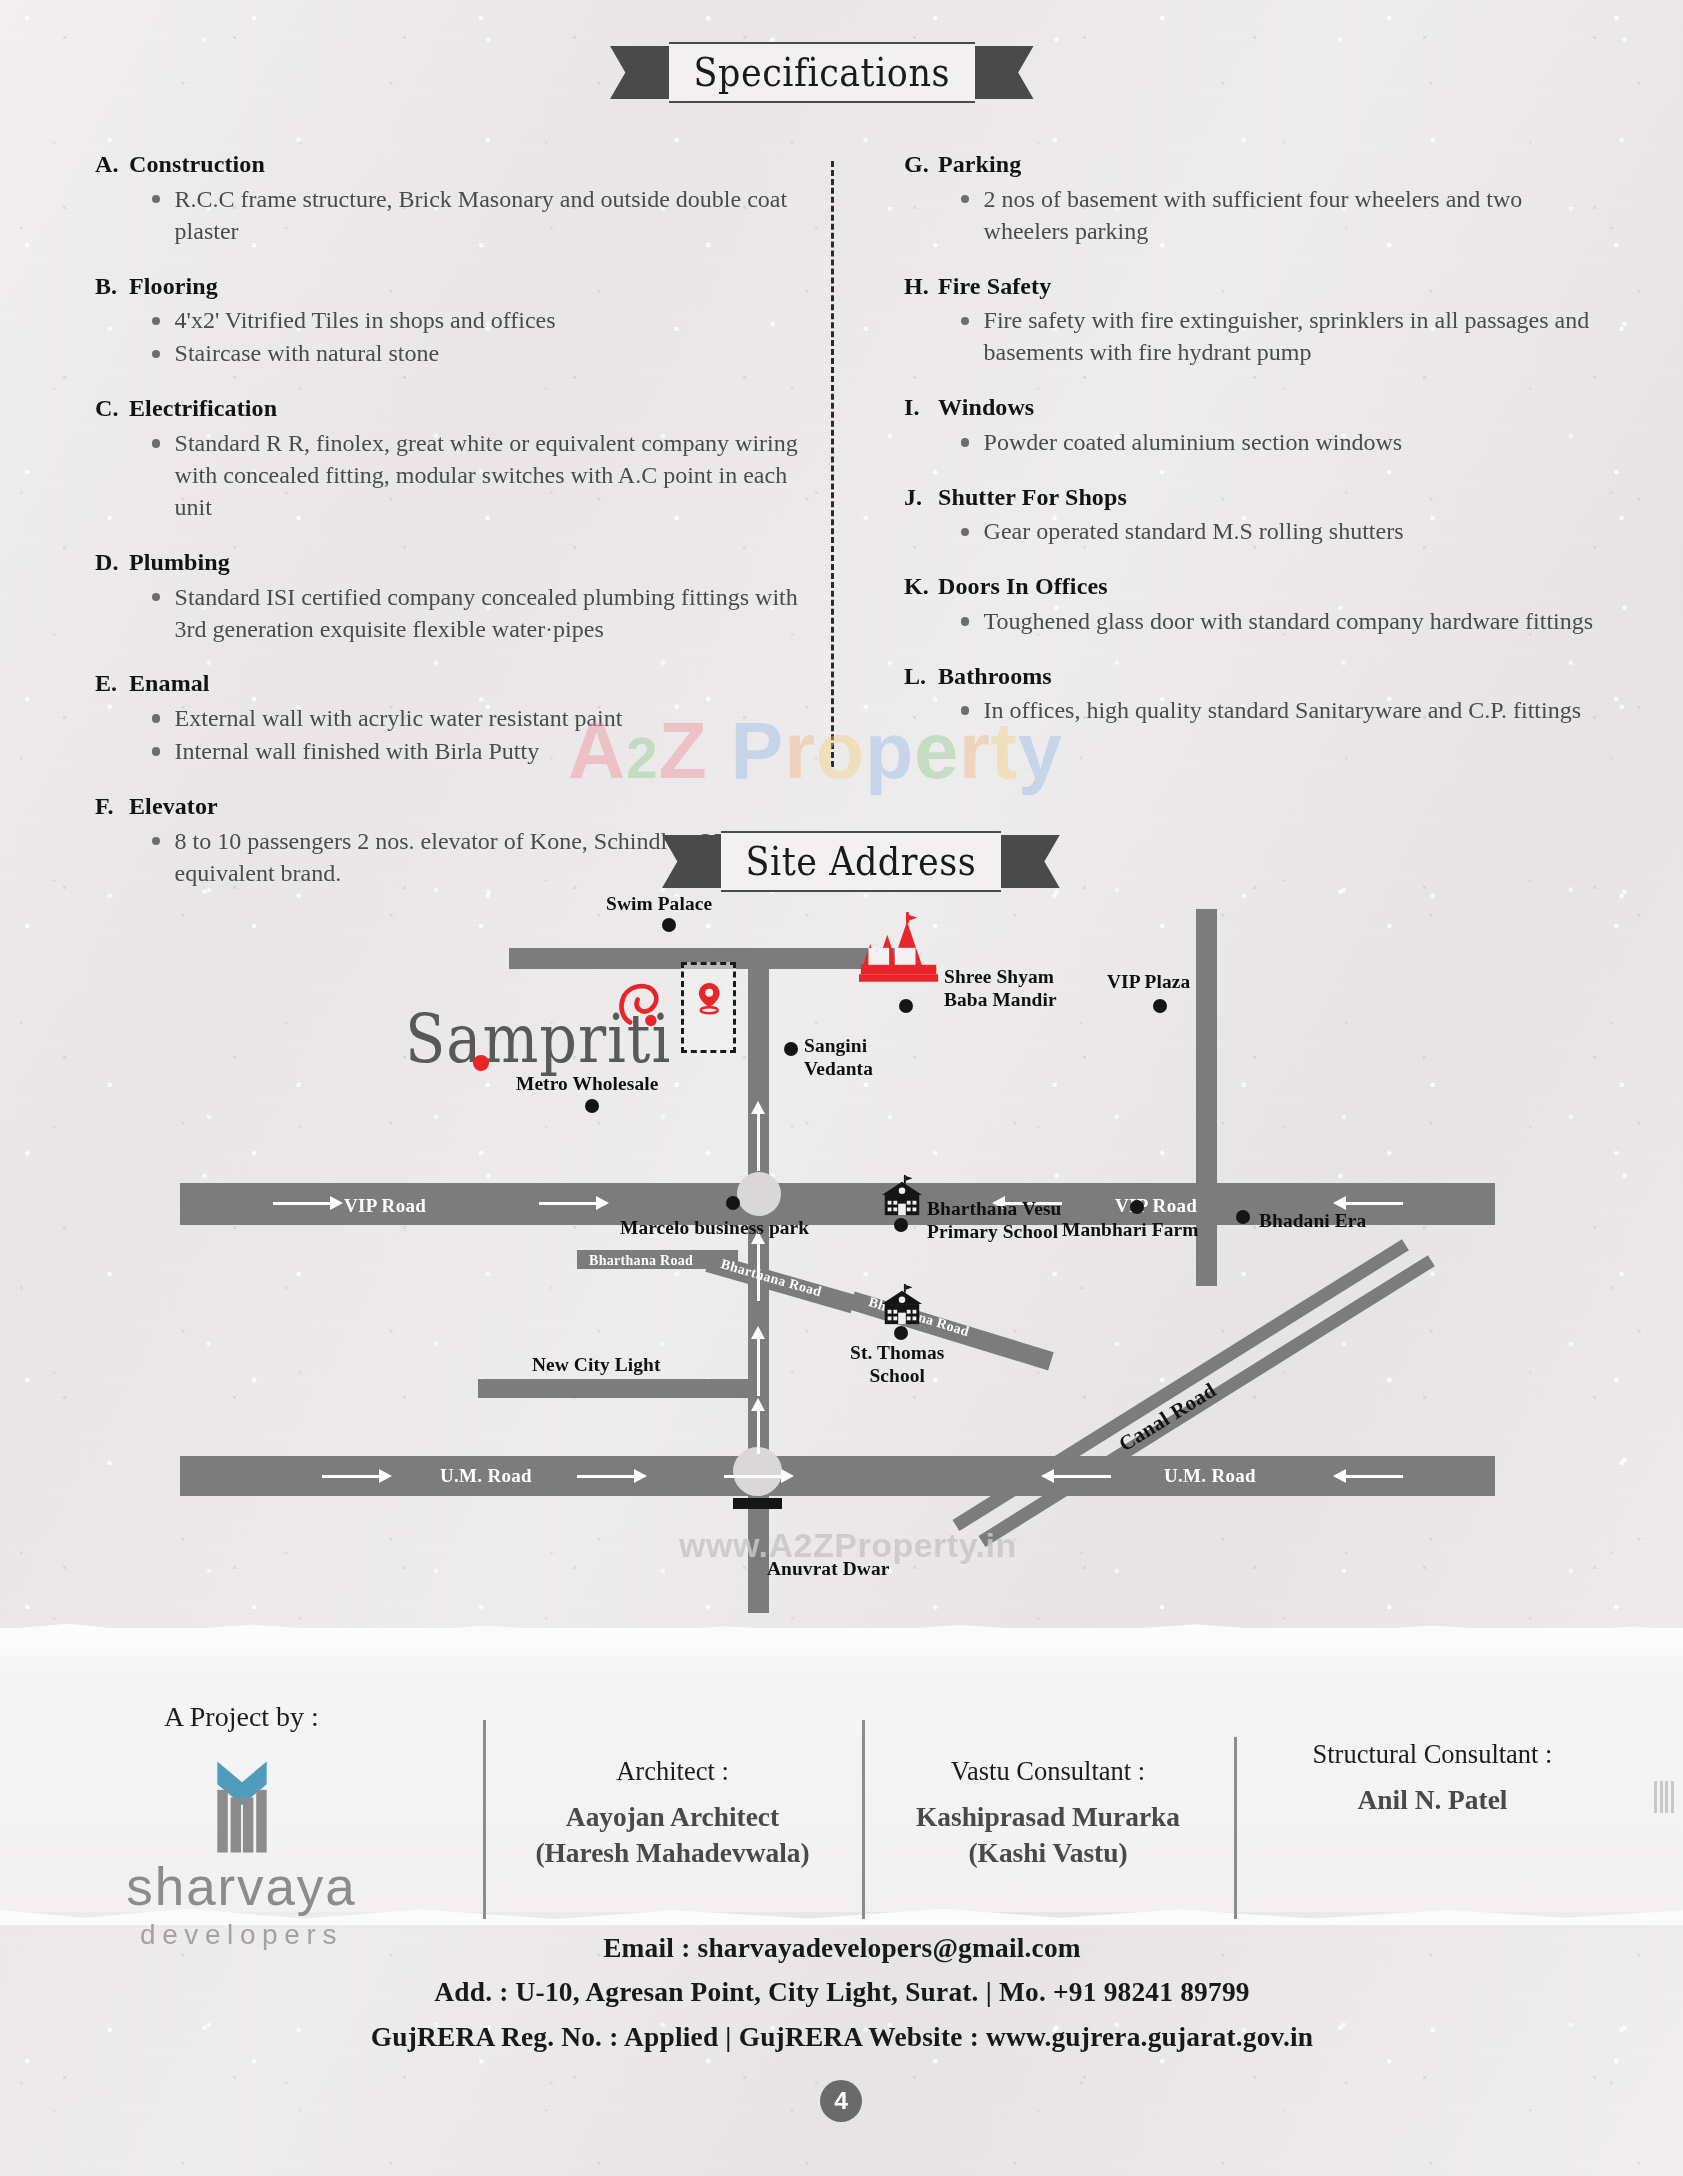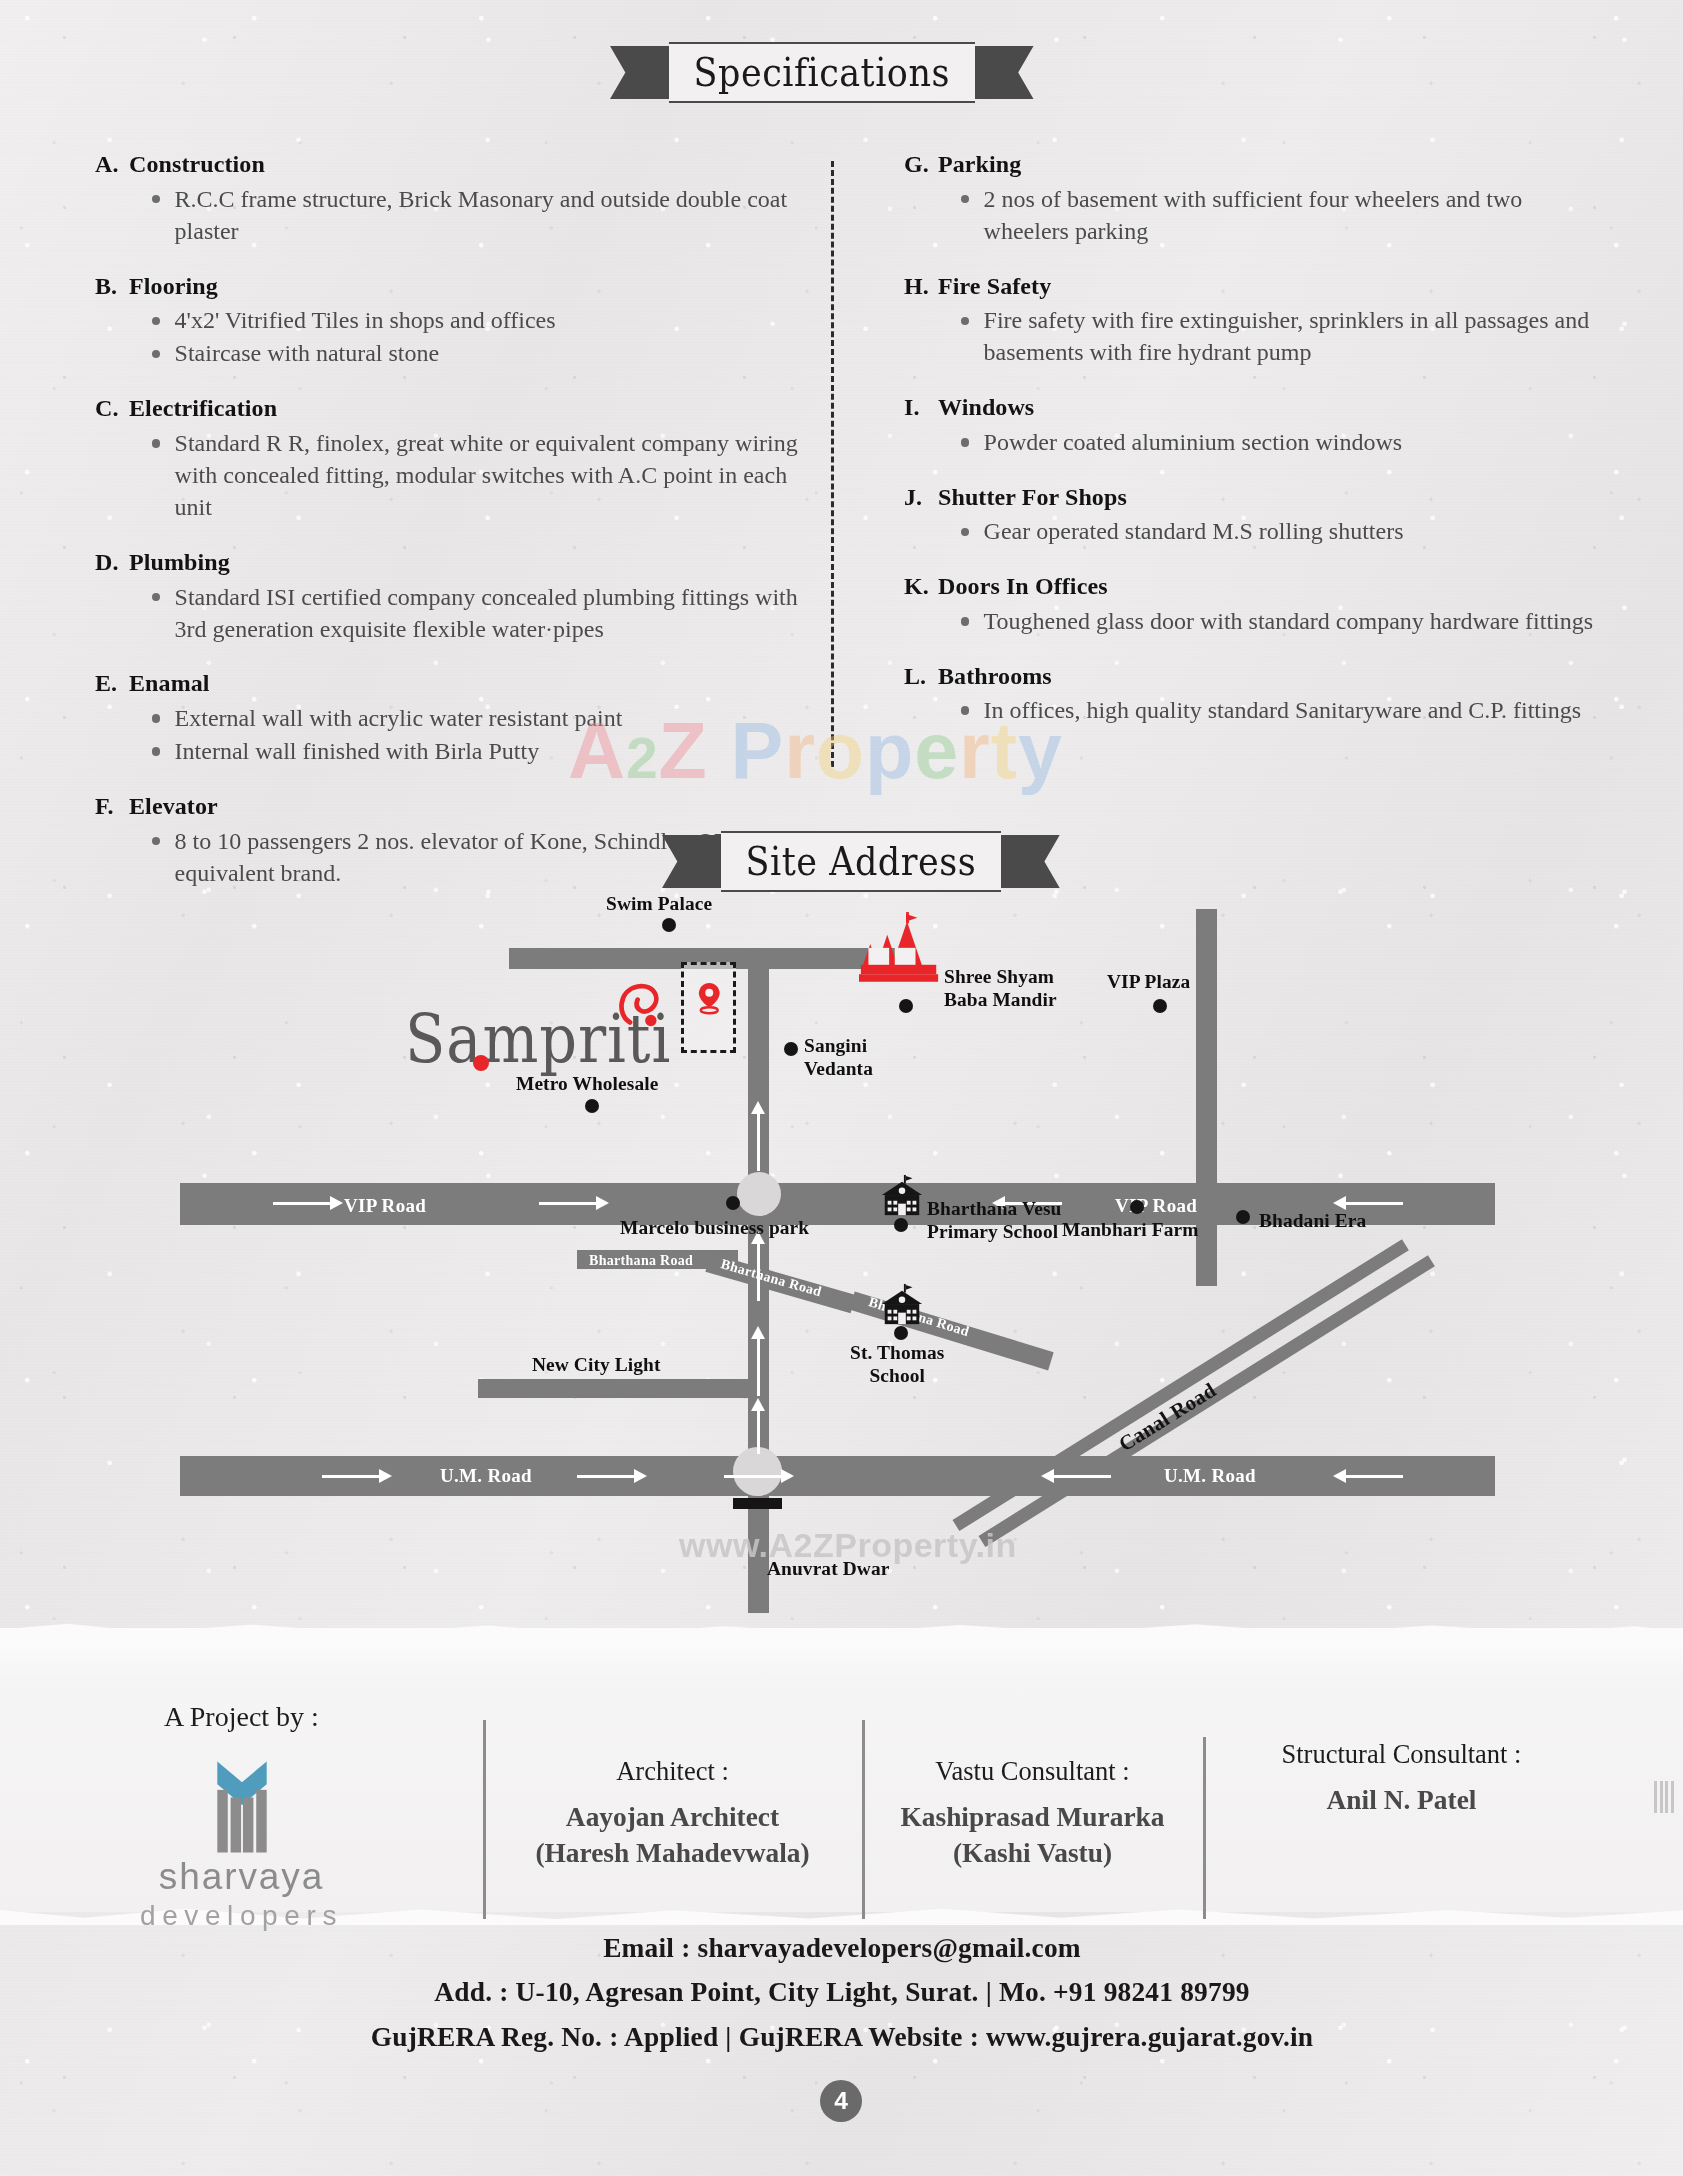--- a/index.html
+++ b/index.html
@@ -486,32 +486,32 @@
   <div class="credit-cell" style="width:483px;">
     <div class="credit-role" style="font-size:28px;">A Project by :</div>
     <div style="margin-top:17px; display:flex; flex-direction:column; align-items:center;">
       <svg width="112" height="112" viewBox="0 0 118 118">
         <path d="M33 12 L59 34 L85 12 L85 36 L59 58 L33 36 Z" fill="#4f9cbd"></path>
         <rect x="33" y="42" width="11" height="66" fill="#8d8c8c"></rect>
         <rect x="47" y="50" width="11" height="58" fill="#8d8c8c"></rect>
         <rect x="60" y="50" width="11" height="58" fill="#8d8c8c"></rect>
         <rect x="74" y="42" width="11" height="66" fill="#8d8c8c"></rect>
       </svg>
-      <div style="font-family:'Liberation Sans', sans-serif; font-size:37px; color:#8d8c8c; letter-spacing:1.9px; margin-top:-5.7px; font-weight:300;">sharvaya</div>
+      <div style="font-family:'Liberation Sans', sans-serif; font-size:53px; color:#8d8c8c; letter-spacing:1.9px; margin-top:-5.7px; font-weight:300;">sharvaya</div>
       <div style="font-family:'Liberation Sans', sans-serif; font-size:28px; color:#a3a1a1; letter-spacing:6.6px; margin-top:1.9px;">developers</div>
     </div>
   </div>
 
   <div class="credit-cell" style="width:379px; padding-top:55px;">
     <div class="credit-sep" style="left:0; top:19px; height:199px;"></div>
     <div class="credit-role">Architect :</div>
     <div class="credit-name">Aayojan Architect<br>(Haresh Mahadevwala)</div>
   </div>
 
-  <div class="credit-cell" style="width:341px; padding-top:55px;">
+  <div class="credit-cell" style="width:372px; padding-top:55px;">
     <div class="credit-sep" style="left:0; top:19px; height:199px;"></div>
     <div class="credit-role">Vastu Consultant :</div>
     <div class="credit-name">Kashiprasad Murarka<br>(Kashi Vastu)</div>
   </div>
 
   <div class="credit-cell" style="width:397px; padding-top:38px;">
     <div class="credit-sep" style="left:0; top:36px; height:182px;"></div>
     <div class="credit-role">Structural Consultant :</div>
     <div class="credit-name">Anil N. Patel</div>
   </div>

